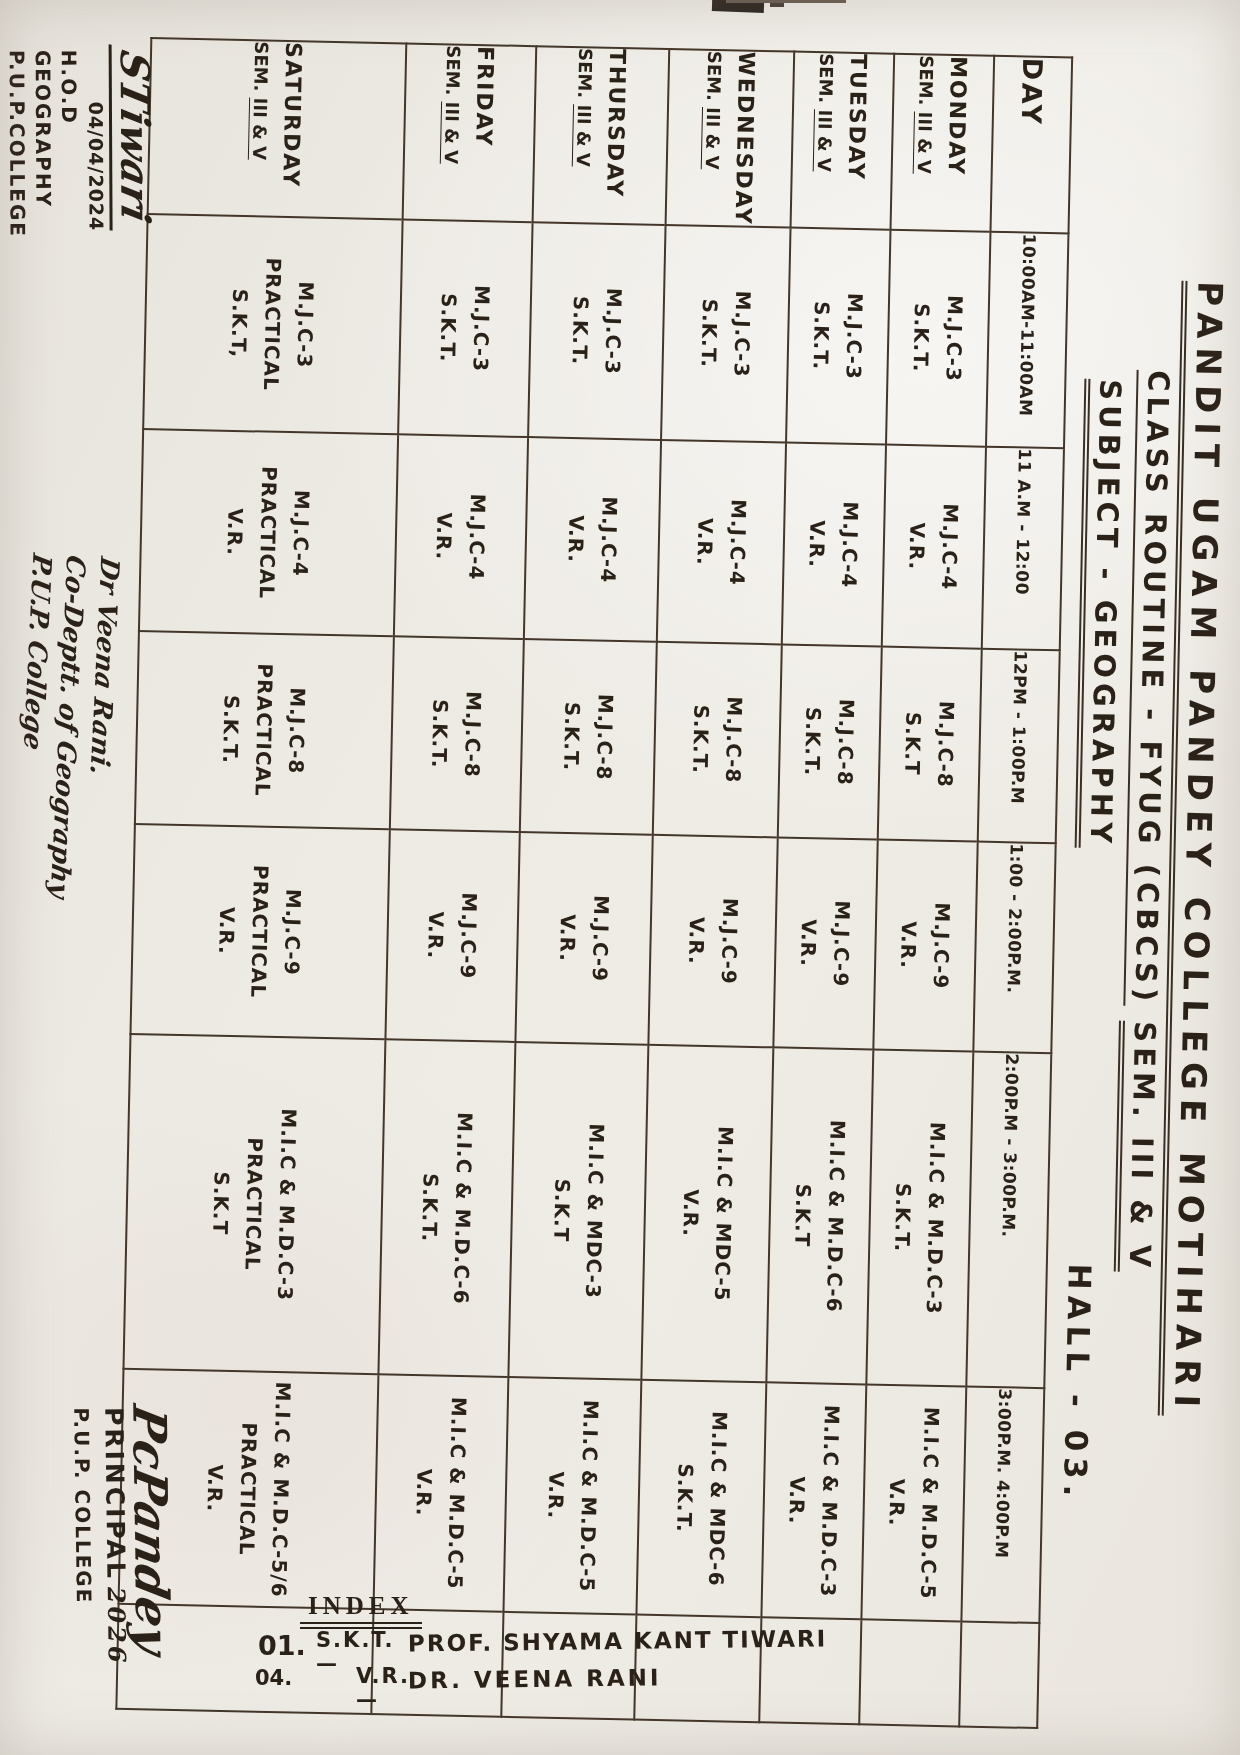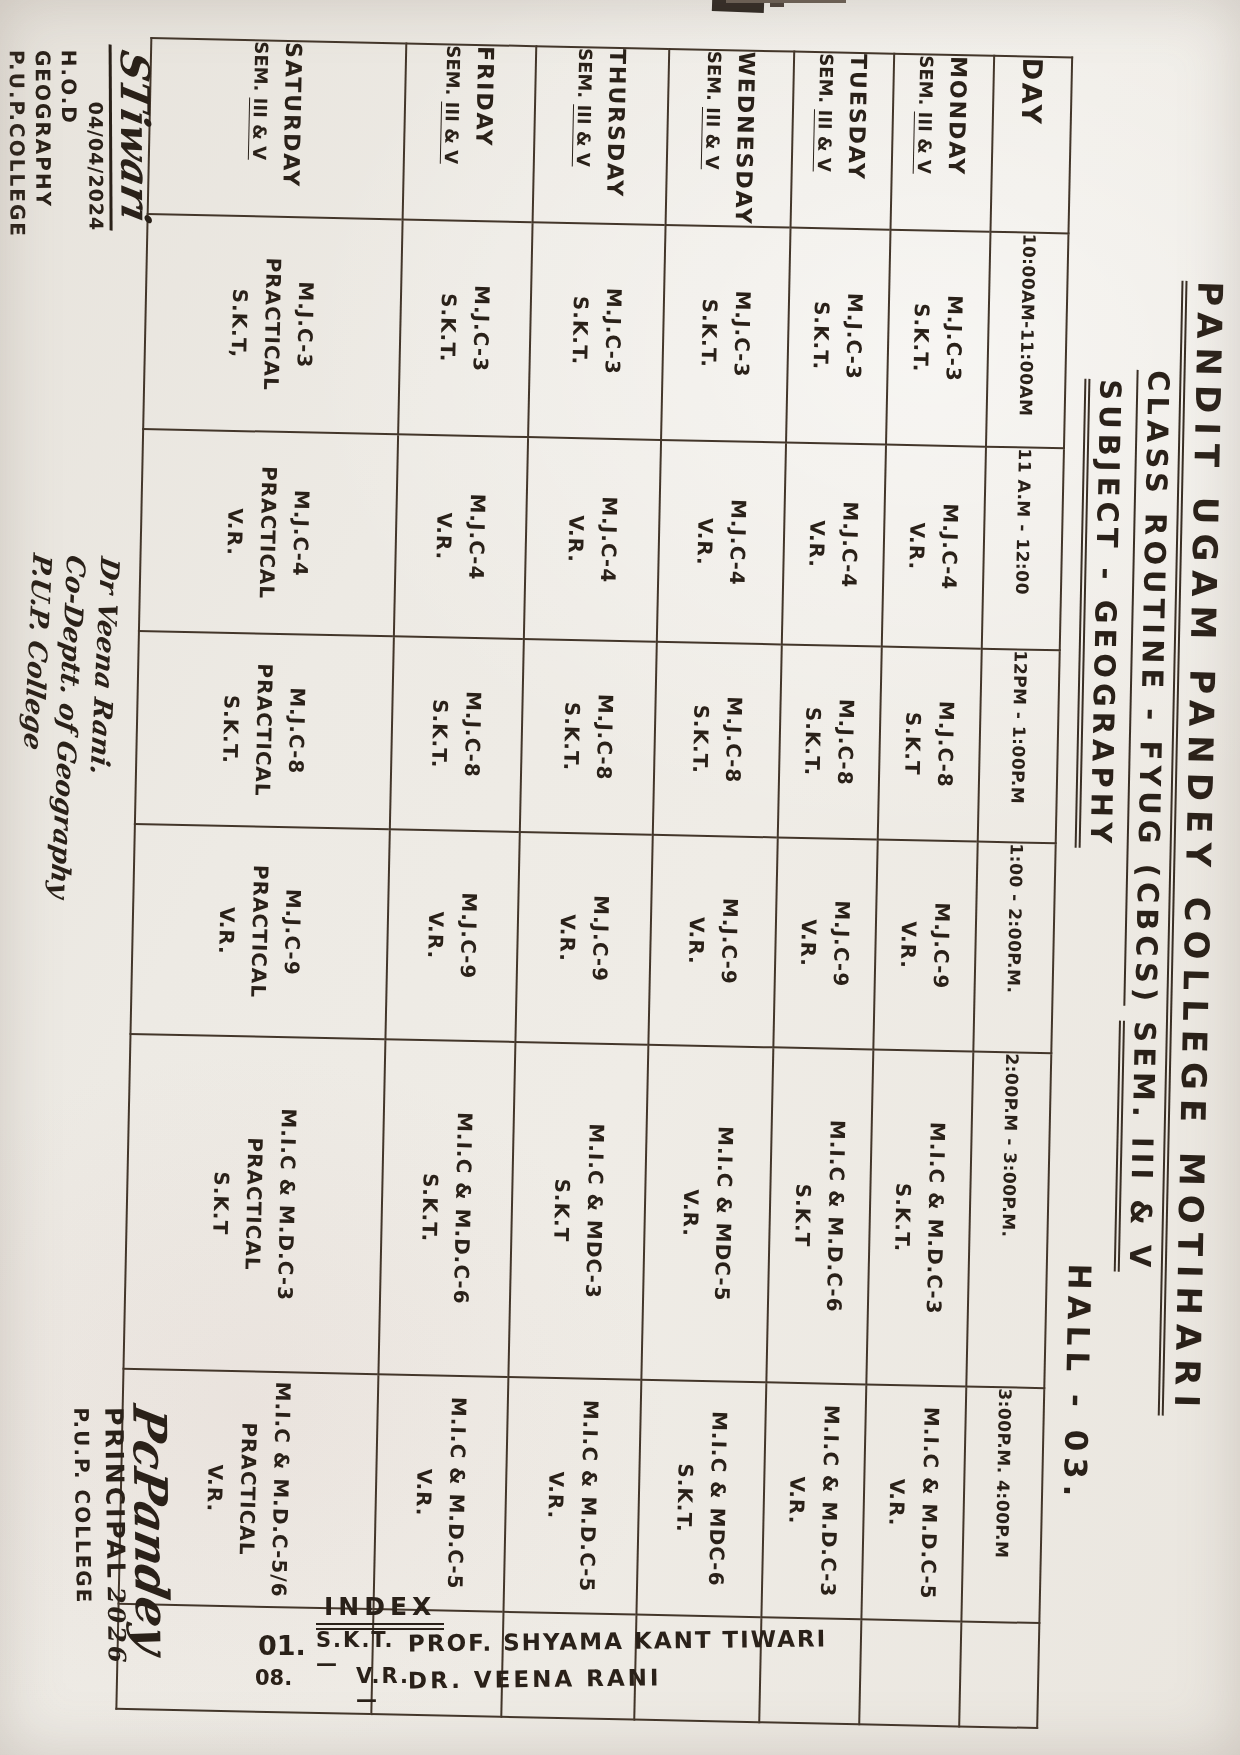--- a/index.html
+++ b/index.html
@@ -49,21 +49,21 @@
   .sig-small{font-size:20px;font-weight:bold;letter-spacing:2px;line-height:26px;}
   .sig-veena{left:548px;top:1108px;transform:rotate(1.6deg);}
   .sig-veena .vl{font-size:26px;line-height:34px;font-weight:bold;transform:skewX(-8deg);}
   .sig-principal{left:1398px;top:1032px;transform:rotate(-2deg);}
   .sig-principal .scrawl{font-size:46px;border-bottom:0;}
   .ptitle{font-size:25px;font-weight:bold;letter-spacing:3px;margin-top:-6px;}
   .pyear{font-family:"DejaVu Serif",serif;font-style:italic;font-size:24px;margin-left:6px;}
   .pcollege{font-size:20px;font-weight:bold;letter-spacing:2px;margin-top:6px;}
   
   .indexblock{position:absolute;left:0;top:0;font-weight:bold;}
-  .idx-title{position:absolute;left:316px;top:1592px;font-size:25px;letter-spacing:5px;border-bottom:7px double #2a2119;padding:0 8px 2px 8px;}
+  .idx-title{position:absolute;left:300px;top:1592px;font-size:25px;letter-spacing:5px;border-bottom:7px double #2a2119;padding:0 8px 2px 8px;font-family:Liberation Serif, serif;}
   .idx-no1{position:absolute;left:258px;top:1630px;font-size:27px;}
   .idx-no2{position:absolute;left:255px;top:1666px;font-size:21px;}
   .idx-ab1{position:absolute;left:316px;top:1628px;font-size:21px;letter-spacing:2px;}
   .idx-ab2{position:absolute;left:316px;top:1664px;font-size:21px;letter-spacing:2px;margin-left:40px;}
   .idx-n1{position:absolute;left:408px;top:1628px;font-size:23px;letter-spacing:2px;white-space:nowrap;transform:rotate(-.7deg);}
   .idx-n2{position:absolute;left:408px;top:1666px;font-size:23px;letter-spacing:3px;white-space:nowrap;transform:rotate(-.7deg);}
   
   .smudge1{position:absolute;left:712px;top:0;width:52px;height:12px;background:#2f2822;transform:rotate(2deg);}
   .smudge2{position:absolute;left:770px;top:0;width:14px;height:7px;background:#4a4038;}
   .edgeline{position:absolute;left:726px;top:0;width:120px;height:3px;background:#6a5f54;}
@@ -325,21 +325,21 @@
       <div class="pcollege">P.U.P. COLLEGE</div>
     </div>
 
   </div>
 
   <div class="indexblock">
     <div class="idx-title">INDEX</div>
     <div class="idx-no1">01.</div>
     <div class="idx-ab1">S.K.T. —</div>
     <div class="idx-n1">PROF. SHYAMA KANT TIWARI</div>
-    <div class="idx-no2">08.</div>
+    <div class="idx-no2">04.</div>
     <div class="idx-ab2">V.R. —</div>
     <div class="idx-n2">DR. VEENA RANI</div>
   </div>
 
   <div class="smudge1"></div>
   <div class="smudge2"></div>
   <div class="edgeline"></div>
 </div>
 
 </body></html>

